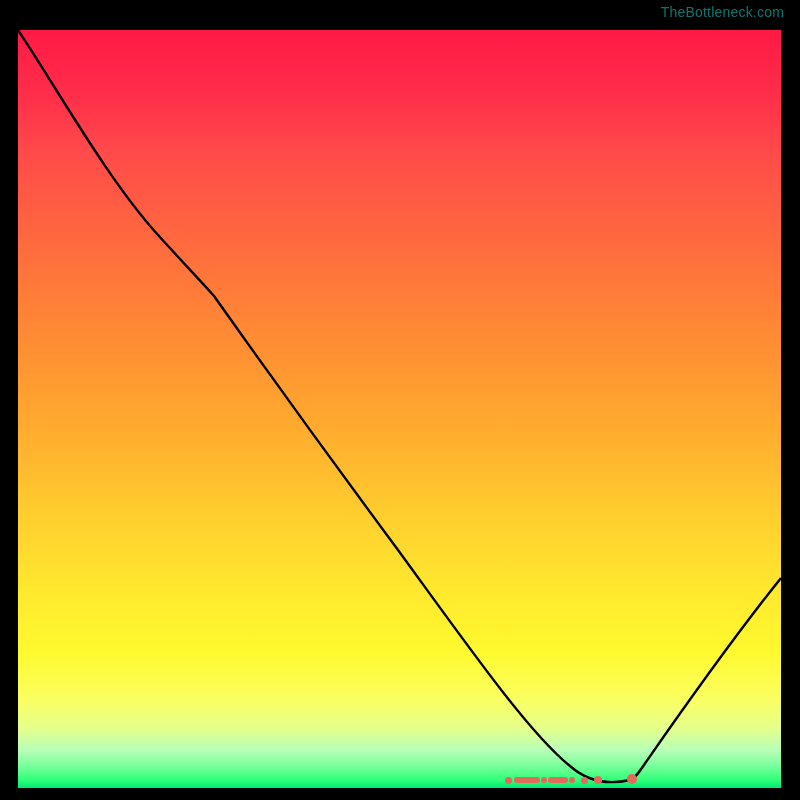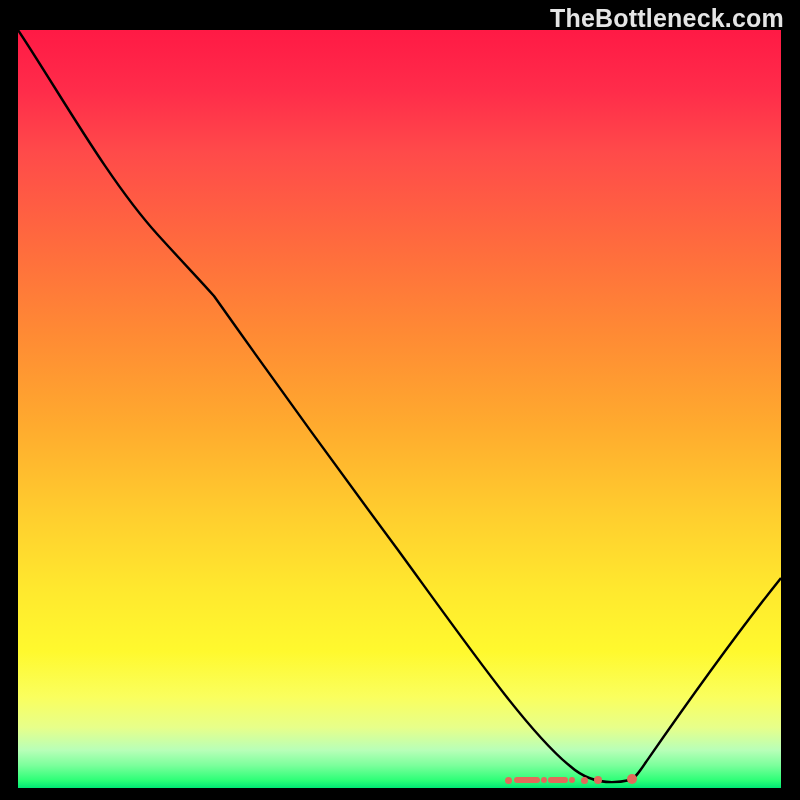--- a/index.html
+++ b/index.html
@@ -40,23 +40,23 @@
       #b8ffb8 95%,
       #7cff9c 97%,
       #2cff77 99%,
       #00e874 100%
     );
   }
   .watermark {
     position: absolute;
     top: 4px;
     right: 16px;
-    color: #e5e5e5;
-    font-size: 25px;
-    font-weight: 700;
+    color: #0f766e;
+    font-size: 14px;
+    font-weight: 400;
     letter-spacing: 0.2px;
     user-select: none;
   }
   svg.curve {
     position: absolute;
     left: 0;
     top: 0;
     width: 763px;
     height: 758px;
   }

